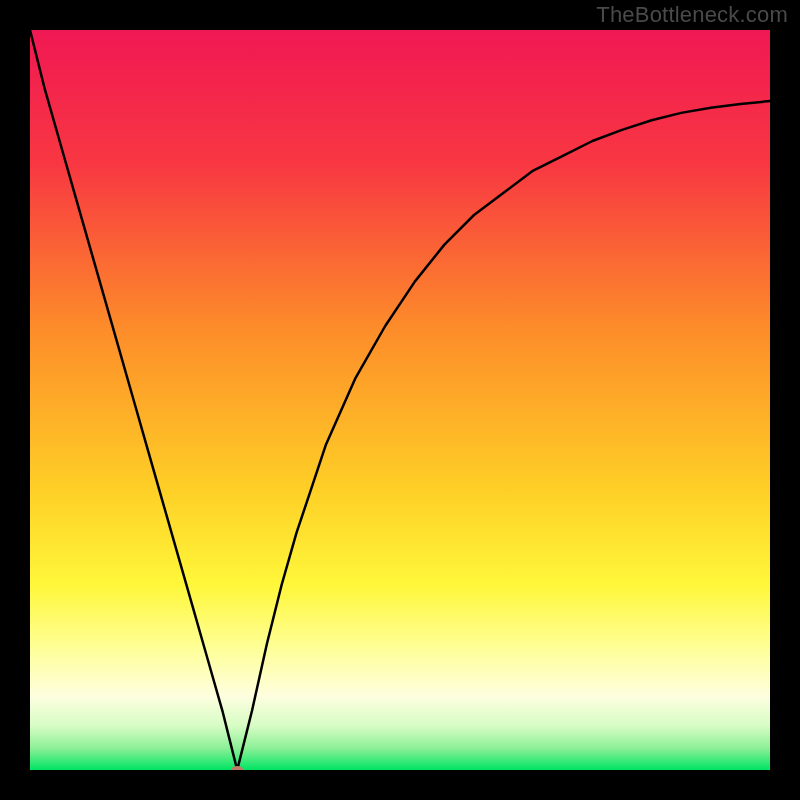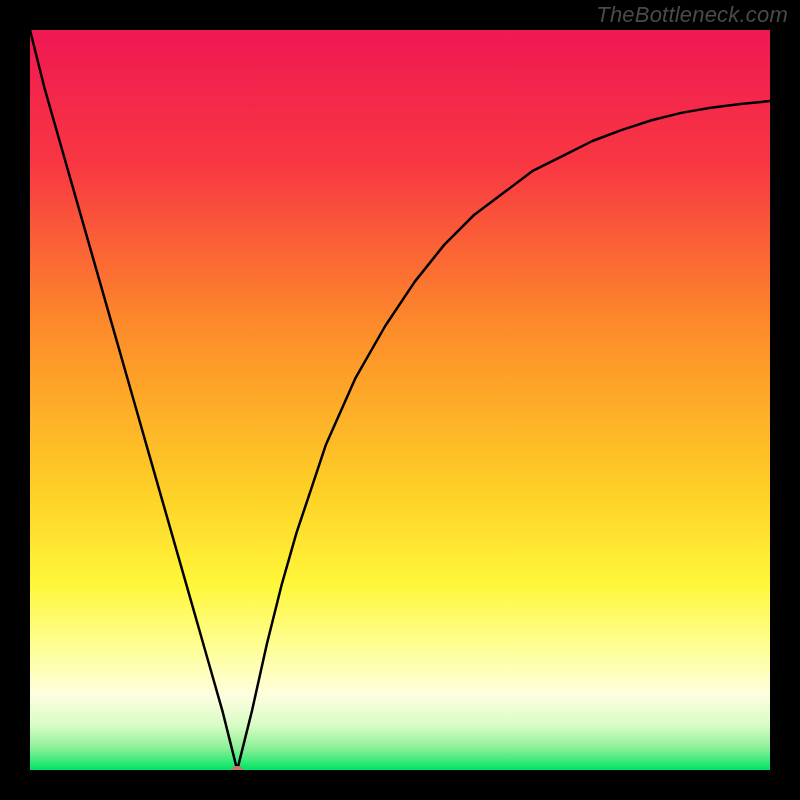--- a/index.html
+++ b/index.html
@@ -18,21 +18,20 @@
   }
   .watermark {
     position: absolute;
     top: 2px;
     right: 12px;
     color: #4a4a4a;
     font-size: 22px;
     font-weight: 500;
     letter-spacing: 0.2px;
     z-index: 10;
-    font-style: italic;
   }
   .plot-area {
     position: absolute;
     left: 30px;
     top: 30px;
     width: 740px;
     height: 740px;
     overflow: hidden;
   }
   .plot-area svg {

